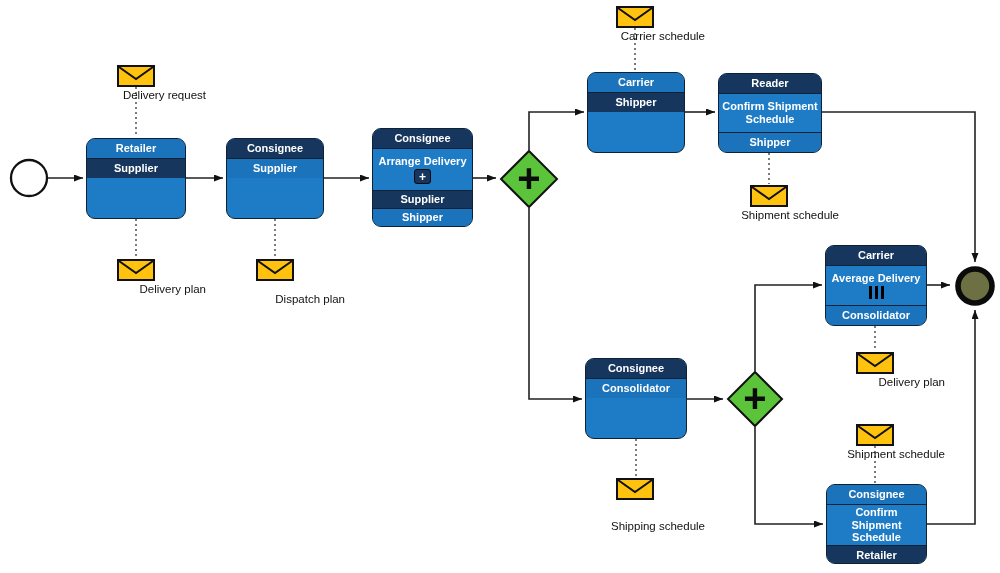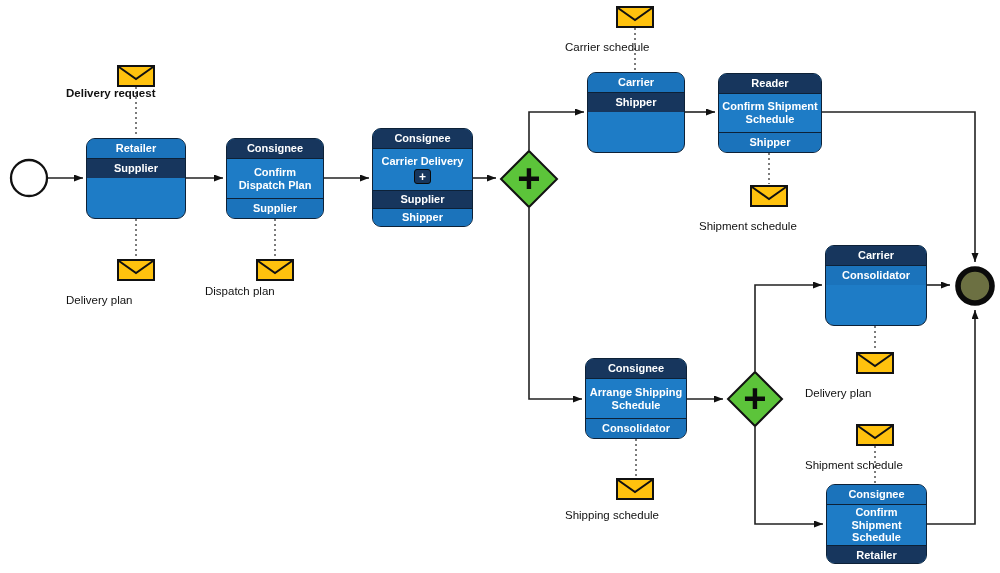--- a/index.html
+++ b/index.html
@@ -30,22 +30,22 @@
   
   .gateway{position:absolute;z-index:3;display:flex;align-items:center;justify-content:center;}
   .gateway svg{position:absolute;left:0;top:0;}
   .gateway .plus{position:relative;color:#0b0b0b;font-size:40px;font-weight:bold;line-height:38px;margin-top:-3px;}
 
   
   .event{position:absolute;z-index:3;}
 
   
   .envelope{position:absolute;z-index:3;}
-  .msg-label{position:absolute;z-index:4;width:140px;text-align:left;font-size:11.5px;
-             color:var(--label_text,#111);white-space:nowrap;margin-top:11px;}
+  .msg-label{position:absolute;z-index:4;width:140px;text-align:right;font-size:11.5px;
+             color:var(--label_text,#111);white-space:nowrap;}
 </style>
 </head>
 <body>
 
 <div id="canvas">
 
   <svg id="flows" width="1000" height="573">
     <defs>
       <marker id="arr" markerWidth="10" markerHeight="8" refX="9" refY="3.5" orient="auto" markerUnits="userSpaceOnUse">
         <path d="M0,0 L9,3.5 L0,7 Z" fill="#111"></path>
@@ -90,30 +90,27 @@
     </svg>
   </div>
 
   <div class="task" style="left:86px;top:138px;width:100px;height:81px;">
     <div class="sec hdr blue">Retailer</div>
     <div class="sec ftr dark">Supplier</div>
   </div>
 
   <div class="task" style="left:226px;top:138px;width:98px;height:81px;">
     <div class="sec hdr dark">Consignee</div>
-    <div class="sec body">
-        <span>Confirm Dispatch Plan</span>
-      </div>
     <div class="sec ftr blue">Supplier</div>
   </div>
 
   <div class="task" style="left:372px;top:128px;width:101px;height:99px;">
     <div class="sec hdr dark">Consignee</div>
     <div class="sec body">
-      <span>Carrier Delivery</span>
+      <span>Arrange Delivery</span>
       <span class="sub-marker">+</span>
     </div>
     <div class="sec band dark">Supplier</div>
     <div class="sec band blue">Shipper</div>
   </div>
 
   <div class="gateway" style="left:499px;top:149px;width:60px;height:60px;">
     <svg width="60" height="60">
       <polygon points="30,2 58,30 30,58 2,30" fill="#5CC43A" stroke="#121212" stroke-width="2"></polygon>
     </svg>
@@ -128,69 +125,74 @@
   <div class="task" style="left:718px;top:73px;width:104px;height:80px;">
     <div class="sec hdr dark">Reader</div>
     <div class="sec body">
         <span>Confirm Shipment Schedule</span>
       </div>
     <div class="sec ftr blue">Shipper</div>
   </div>
 
   <div class="task" style="left:585px;top:358px;width:102px;height:81px;">
     <div class="sec hdr dark">Consignee</div>
-    <div class="sec body">
-        <span>Arrange Shipping Schedule</span>
-      </div>
     <div class="sec ftr blue">Consolidator</div>
   </div>
 
   <div class="gateway" style="left:726px;top:370px;width:58px;height:58px;">
     <svg width="58" height="58">
       <polygon points="29,2 56,29 29,56 2,29" fill="#5CC43A" stroke="#121212" stroke-width="2"></polygon>
     </svg>
     <span class="plus">+</span>
   </div>
 
   <div class="task" style="left:825px;top:245px;width:102px;height:81px;">
     <div class="sec hdr dark">Carrier</div>
+    <div class="sec body">
+      <span>Average Delivery</span>
+      <span class="mi-bars">
+          <i></i>
+          <i></i>
+          <i></i>
+        </span>
+    </div>
     <div class="sec ftr blue">Consolidator</div>
   </div>
 
   <div class="task" style="left:826px;top:484px;width:101px;height:80px;">
     <div class="sec hdr blue">Consignee</div>
     <div class="sec body">
         <span>Confirm Shipment Schedule</span>
       </div>
     <div class="sec ftr dark">Retailer</div>
   </div>
 
   <div class="envelope" style="left:117px;top:65px;">
     <svg width="38" height="22">
       <rect x="1" y="1" width="36" height="20" fill="#FFC20E" stroke="#111" stroke-width="2"></rect>
       <polyline points="2,2 19,14 36,2" fill="none" stroke="#111" stroke-width="2"></polyline>
     </svg>
   </div>
-  <div class="msg-label" style="left:66px;top:76px;font-weight:bold;">Delivery request</div>
+  <div class="msg-label" style="left:66px;top:89px;">Delivery request</div>
 
   <div class="envelope" style="left:117px;top:259px;">
     <svg width="38" height="22">
       <rect x="1" y="1" width="36" height="20" fill="#FFC20E" stroke="#111" stroke-width="2"></rect>
       <polyline points="2,2 19,14 36,2" fill="none" stroke="#111" stroke-width="2"></polyline>
     </svg>
   </div>
   <div class="msg-label" style="left:66px;top:283px;">Delivery plan</div>
 
   <div class="envelope" style="left:256px;top:259px;">
     <svg width="38" height="22">
       <rect x="1" y="1" width="36" height="20" fill="#FFC20E" stroke="#111" stroke-width="2"></rect>
       <polyline points="2,2 19,14 36,2" fill="none" stroke="#111" stroke-width="2"></polyline>
     </svg>
   </div>
-  <div class="msg-label" style="left:205px;top:274px;">Dispatch plan</div>
+  <div class="msg-label" style="left:205px;top:293px;">Dispatch plan</div>
 
   <div class="envelope" style="left:616px;top:6px;">
     <svg width="38" height="22">
       <rect x="1" y="1" width="36" height="20" fill="#FFC20E" stroke="#111" stroke-width="2"></rect>
       <polyline points="2,2 19,14 36,2" fill="none" stroke="#111" stroke-width="2"></polyline>
     </svg>
   </div>
   <div class="msg-label" style="left:565px;top:30px;">Carrier schedule</div>
 
   <div class="envelope" style="left:750px;top:185px;">
@@ -200,21 +202,21 @@
     </svg>
   </div>
   <div class="msg-label" style="left:699px;top:209px;">Shipment schedule</div>
 
   <div class="envelope" style="left:616px;top:478px;">
     <svg width="38" height="22">
       <rect x="1" y="1" width="36" height="20" fill="#FFC20E" stroke="#111" stroke-width="2"></rect>
       <polyline points="2,2 19,14 36,2" fill="none" stroke="#111" stroke-width="2"></polyline>
     </svg>
   </div>
-  <div class="msg-label" style="left:565px;top:498px;">Shipping schedule</div>
+  <div class="msg-label" style="left:565px;top:520px;">Shipping schedule</div>
 
   <div class="envelope" style="left:856px;top:352px;">
     <svg width="38" height="22">
       <rect x="1" y="1" width="36" height="20" fill="#FFC20E" stroke="#111" stroke-width="2"></rect>
       <polyline points="2,2 19,14 36,2" fill="none" stroke="#111" stroke-width="2"></polyline>
     </svg>
   </div>
   <div class="msg-label" style="left:805px;top:376px;">Delivery plan</div>
 
   <div class="envelope" style="left:856px;top:424px;">

